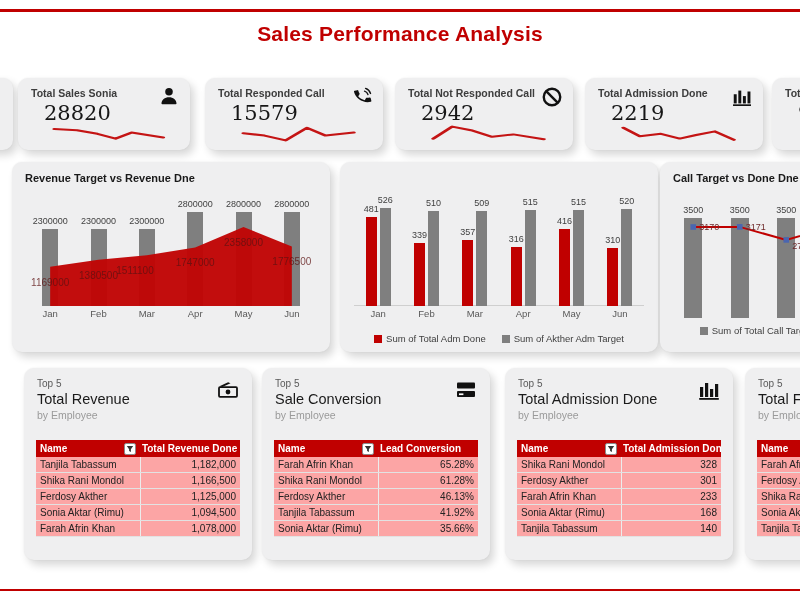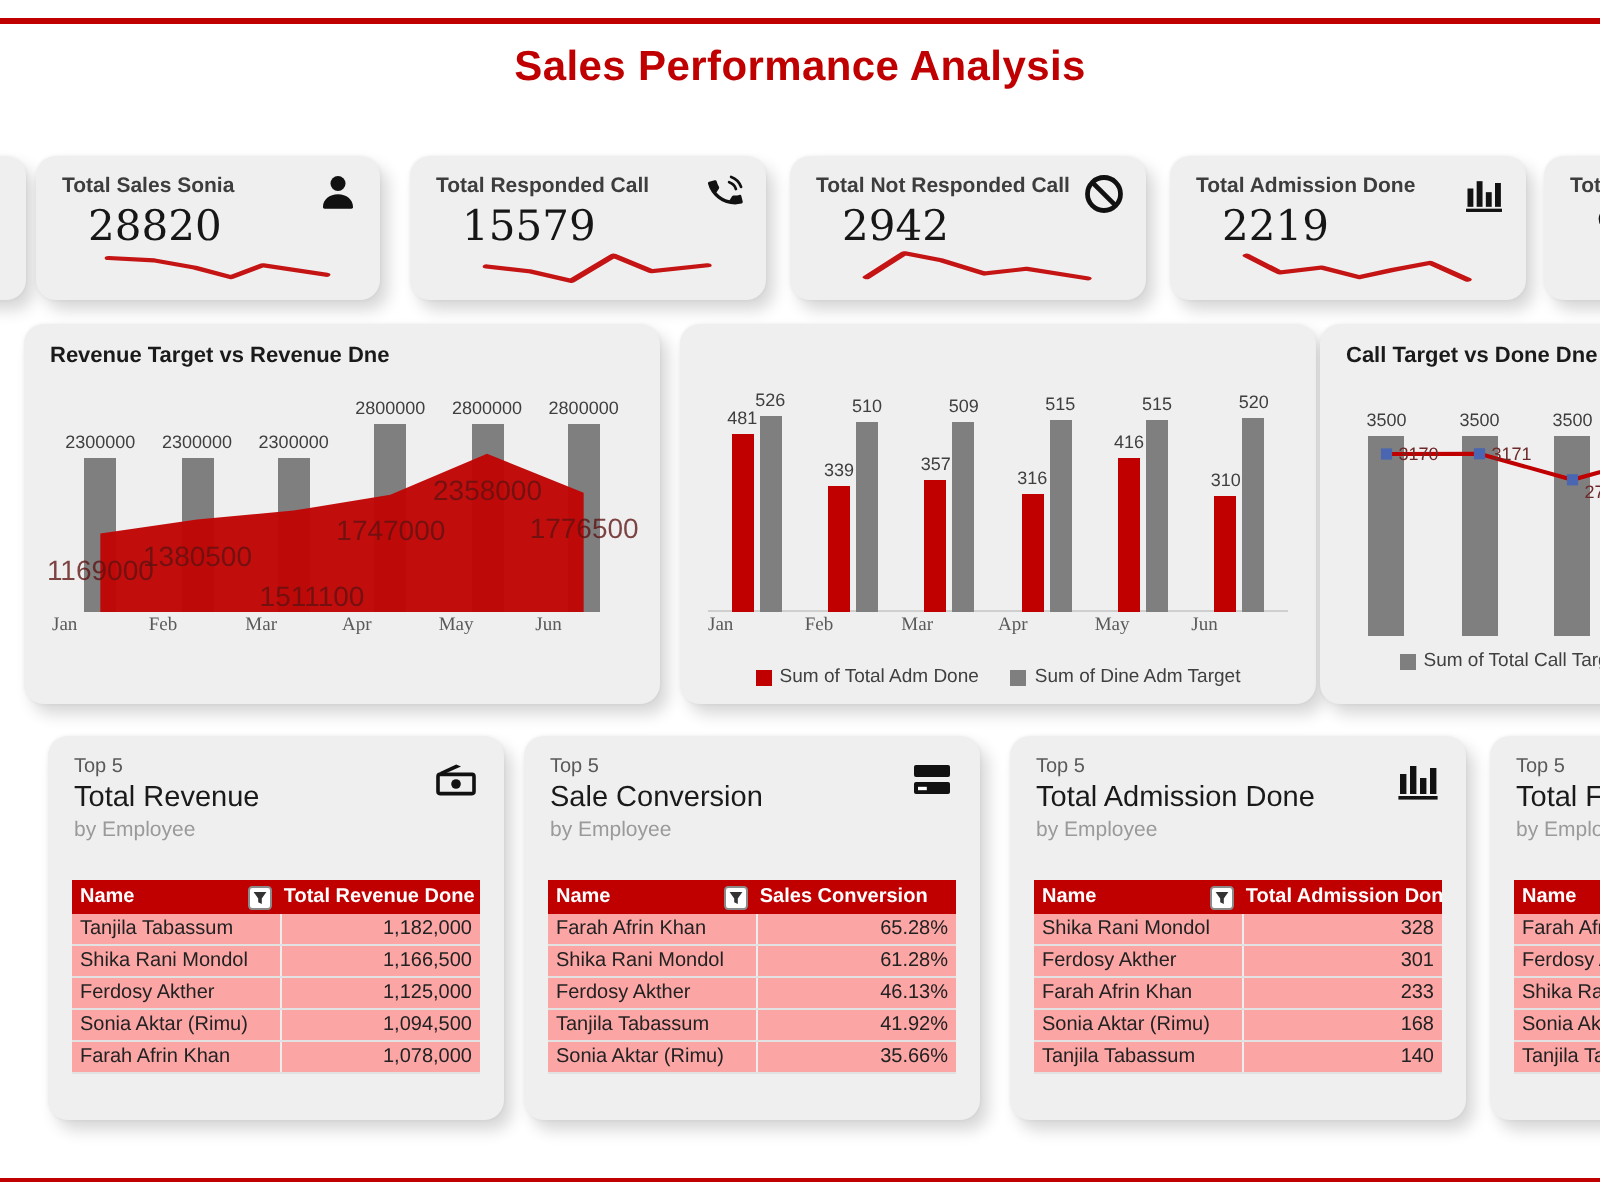--- a/index.html
+++ b/index.html
@@ -26,24 +26,24 @@
   .kpi-icon{position:absolute;top:8px;right:10px;width:22px;height:22px;}
   .kpi-icon svg{width:22px;height:22px;display:block;}
   .spark{position:absolute;left:20%;right:14%;bottom:6px;height:24px;}
   .spark svg{width:100%;height:100%;display:block;}
   
   .chart-card{top:162px;height:190px;}
   .chart-title{position:absolute;top:10px;left:13px;font-size:11px;font-weight:bold;color:#1a1a1a;}
   .plot{position:absolute;overflow:visible;}
   .bar{position:absolute;bottom:0;}
   .bar-label{position:absolute;font-size:9px;color:#3f3f3f;text-align:center;white-space:nowrap;}
-  .area-label{position:absolute;font-size:14px;color:rgba(92,18,18,.78);text-align:center;white-space:nowrap;}
+  .area-label{position:absolute;font-size:10px;color:rgba(92,18,18,.78);text-align:center;white-space:nowrap;}
   .line-label{position:absolute;font-size:9px;color:#6e2a2a;white-space:nowrap;}
   .xaxis{position:absolute;height:14px;}
-  .xaxis span{position:absolute;top:0;text-align:left;font-size:9.5px;color:#595959;font-family:Liberation Serif, serif;}
+  .xaxis span{position:absolute;top:0;text-align:center;font-size:9.5px;color:#595959;}
   .baseline{position:absolute;height:1px;background:#cfcfcf;}
   .legend{position:absolute;left:0;right:0;display:flex;justify-content:center;gap:16px;}
   .legend .item{display:flex;align-items:center;gap:4px;font-size:9.5px;color:#404040;white-space:nowrap;}
   .legend .swatch{width:8px;height:8px;display:inline-block;}
   .plot svg{position:absolute;left:0;top:0;overflow:visible;}
   
   .table-card{top:368px;height:192px;}
   .tc-top{position:absolute;top:10px;left:13px;font-size:10px;color:#595959;}
   .tc-title{position:absolute;top:23px;left:13px;font-size:14.5px;font-weight:500;color:#1a1a1a;white-space:nowrap;}
   .tc-sub{position:absolute;top:41px;left:13px;font-size:10.5px;color:#9a9a9a;}
@@ -153,21 +153,21 @@
       <div class="bar-label" style="left: 143.167px; width: 52px; top: -2.93548px;">2800000</div>
       <div class="bar" style="left: 209.5px; width: 16px; height: 93.9355px; background: rgb(127, 127, 127);"></div>
       <div class="bar-label" style="left: 191.5px; width: 52px; top: -2.93548px;">2800000</div>
       <div class="bar" style="left: 257.833px; width: 16px; height: 93.9355px; background: rgb(127, 127, 127);"></div>
       <div class="bar-label" style="left: 239.833px; width: 52px; top: -2.93548px;">2800000</div>
       <svg width="290" height="104">
         <polygon points="24.166666666666668,104 24.166666666666668,64.8 72.5,57.7 120.83333333333334,53.3 169.16666666666669,45.4 217.5,24.9 265.83333333333337,44.4 265.83333333333337,104" fill="#c00505" fill-opacity="0.97"></polygon>
       </svg>
       <div class="area-label" style="left: -2.83333px; width: 54px; top: 74.7819px;">1169000</div>
       <div class="area-label" style="left: 45.5px; width: 54px; top: 67.6865px;">1380500</div>
-      <div class="area-label" style="left: 103px; width: 54px; top: 63.305px; margin-top: 25px;">1511100</div>
+      <div class="area-label" style="left: 82px; width: 54px; top: 63.305px;">1511100</div>
       <div class="area-label" style="left: 142.167px; width: 54px; top: 55.391px;">1747000</div>
       <div class="area-label" style="left: 190.5px; width: 54px; top: 34.8929px;">2358000</div>
       <div class="area-label" style="left: 238.833px; width: 54px; top: 54.4013px;">1776500</div>
     </div>
   <div class="xaxis" style="left:14px;top:146px;width:290px;">
       <span style="left: 0px; width: 48.3333px;">Jan</span>
       <span style="left: 48.3333px; width: 48.3333px;">Feb</span>
       <span style="left: 96.6667px; width: 48.3333px;">Mar</span>
       <span style="left: 145px; width: 48.3333px;">Apr</span>
       <span style="left: 193.333px; width: 48.3333px;">May</span>
@@ -211,21 +211,21 @@
       <span style="left: 193.333px; width: 48.3333px;">May</span>
       <span style="left: 241.667px; width: 48.3333px;">Jun</span>
     </div>
   <div class="legend" style="bottom:8px;">
       <span class="item">
         <span class="swatch" style="background: rgb(192, 0, 0);"></span>
         <span>Sum of Total Adm Done</span>
       </span>
       <span class="item">
         <span class="swatch" style="background: rgb(127, 127, 127);"></span>
-        <span>Sum of Dine Adm Target</span>
+        <span>Sum of Akther Adm Target</span>
       </span>
     </div>
 </div>
 
 <div class="card chart-card" id="chart2" style="left:660px;width:210px;">
   <div class="chart-title">Call Target vs Done Dne</div>
   <div class="plot" style="left:10px;top:44px;width:186px;height:112px;">
       <div class="bar" style="left: 14.25px; width: 18px; height: 100.513px; background: rgb(127, 127, 127);"></div>
       <div class="bar-label" style="left: -2.75px; width: 52px; top: -1.51282px;">3500</div>
       <div class="bar" style="left: 60.75px; width: 18px; height: 100.513px; background: rgb(127, 127, 127);"></div>
@@ -313,21 +313,21 @@
       <div class="thead">
         <div class="c-name">
           <span>Name</span>
           <span class="filter-btn">
             <svg viewBox="0 0 12 12">
               <rect x="0.5" y="0.5" width="11" height="11" rx="1.6" fill="#ffffff" stroke="#8a8a8a"></rect>
               <path d="M2.8 3h6.4L6.9 6.3V9L5.1 8.1V6.3z" fill="#333"></path>
             </svg>
           </span>
         </div>
-        <div class="c-val">Sales Conversion</div>
+        <div class="c-val">Lead Conversion</div>
       </div>
       <div class="tr">
         <div class="c-name">Farah Afrin Khan</div>
         <div class="c-val">65.28%</div>
       </div>
       <div class="tr">
         <div class="c-name">Shika Rani Mondol</div>
         <div class="c-val">61.28%</div>
       </div>
       <div class="tr">

